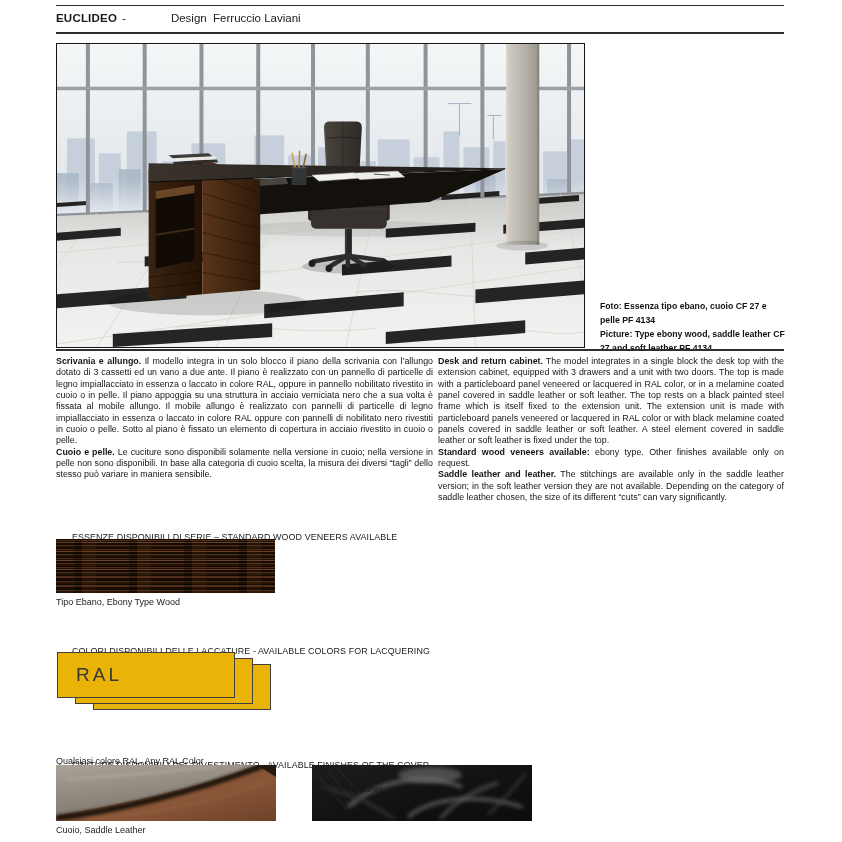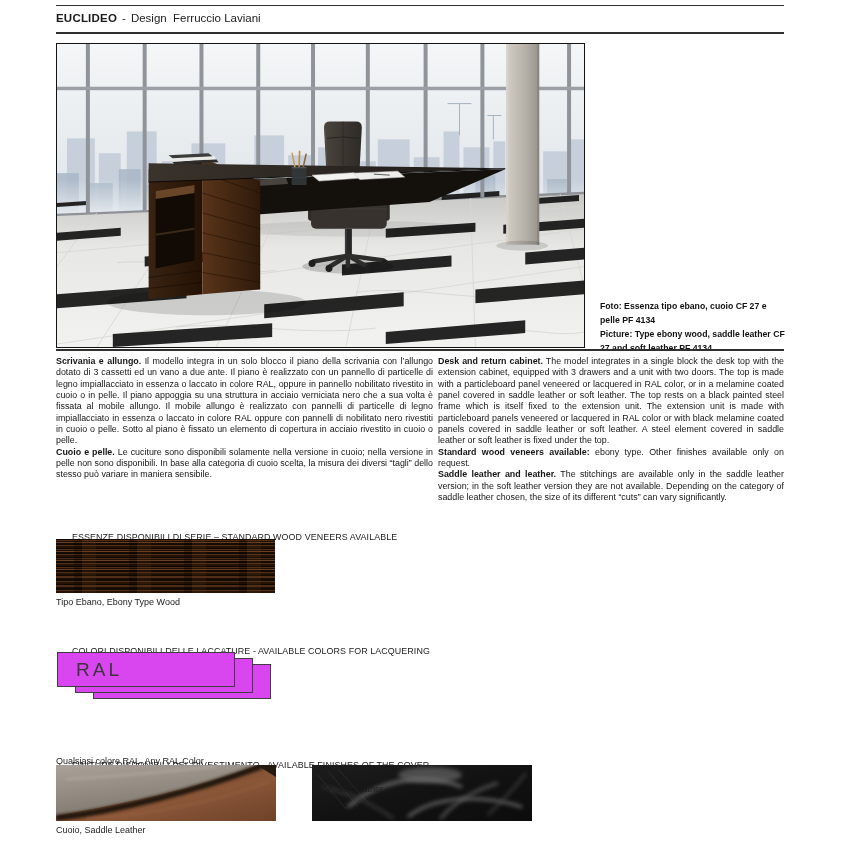--- a/index.html
+++ b/index.html
@@ -8,21 +8,21 @@
     font-family:"Liberation Sans", sans-serif; color:#1a1a1a; overflow:hidden;
   }
   .rule { position:absolute; left:56px; width:728px; background:#2e2e2e; }
   .rule-top   { top:5px;   height:1px; }
   .rule-mid   { top:32px;  height:2px; }
   .rule-photo { top:349px; height:2px; }
 
   .header { position:absolute; left:56px; top:12px; font-size:11.5px; white-space:pre; }
   .product  { font-weight:bold; letter-spacing:0.2px; }
   .sep      { margin:0 5px; }
-  .designer { color:#222; }
+  .designer { color:#222;margin-left:40px; }
 
   .photo-frame {
     position:absolute; left:56px; top:43px; width:529px; height:305px;
     border:1.5px solid #141414; box-sizing:border-box; background:#e8ecef;
   }
   .photo-frame svg { display:block; width:100%; height:100%; }
 
   .caption { position:absolute; left:600px; top:299px; width:186px;
              font-size:8.7px; line-height:14px; color:#111;font-weight:bold; }
 
@@ -47,21 +47,21 @@
       repeating-linear-gradient(180deg, #0f0802 0 1px, #4f2d17 1px 2.5px, #1c0e04 2.5px 3.5px,
         #6b3f22 3.5px 4.5px, #120a04 4.5px 6px, #553018 6px 7.5px, #241204 7.5px 9px);
   }
 
   .swatch-label { position:absolute; font-size:9px; color:#1c1c1c; }
   #label-veneer { left:56px;  top:597px; }
   #label-ral    { left:56px;  top:712px;margin-top:44px; }
   #label-saddle { left:56px;  top:825px; }
   #label-soft   { left:312px; top:784px;text-align:right; }
 
-  .ral-card { position:absolute; width:178px; height:35px; background:#d946ef;
+  .ral-card { position:absolute; width:178px; height:46px; background:#eab308;
               border:1px solid #3f3f3f; box-sizing:border-box; }
   .ral-back  { left:93px; top:664px; }
   .ral-mid   { left:75px; top:658px; }
   .ral-front { left:57px; top:652px; display:flex; align-items:center; }
   .ral-text  { margin-left:18px; font-size:19px; font-weight:300;
                letter-spacing:3px; color:#383838; }
 
   .leather-swatch { position:absolute; width:220px; height:56px; }
   #swatch-saddle { left:56px;  top:765px; }
   #swatch-soft   { left:312px; top:765px; }

